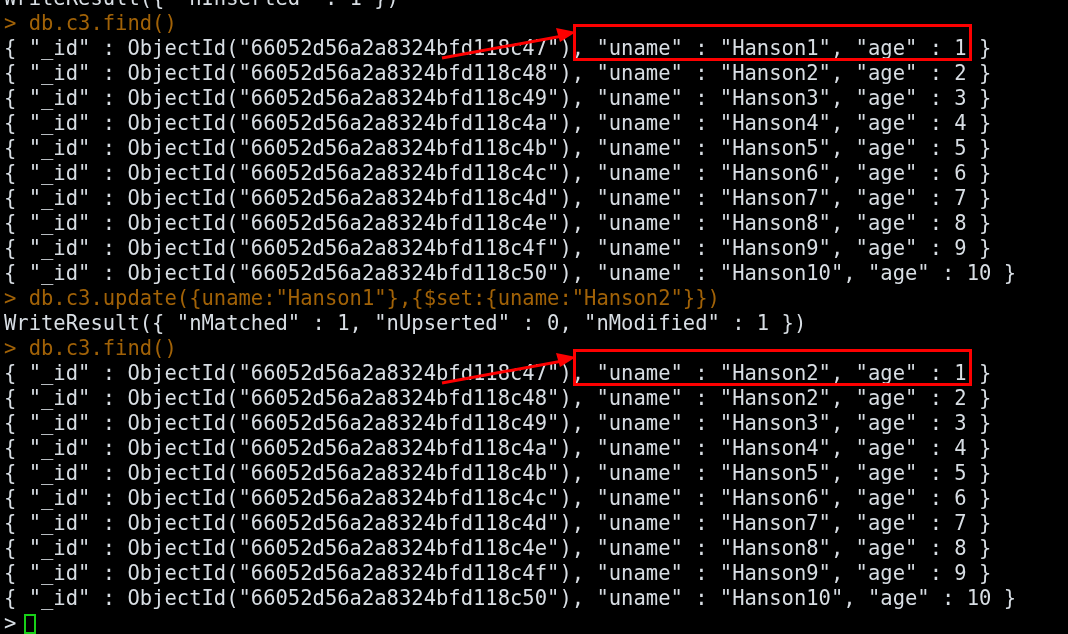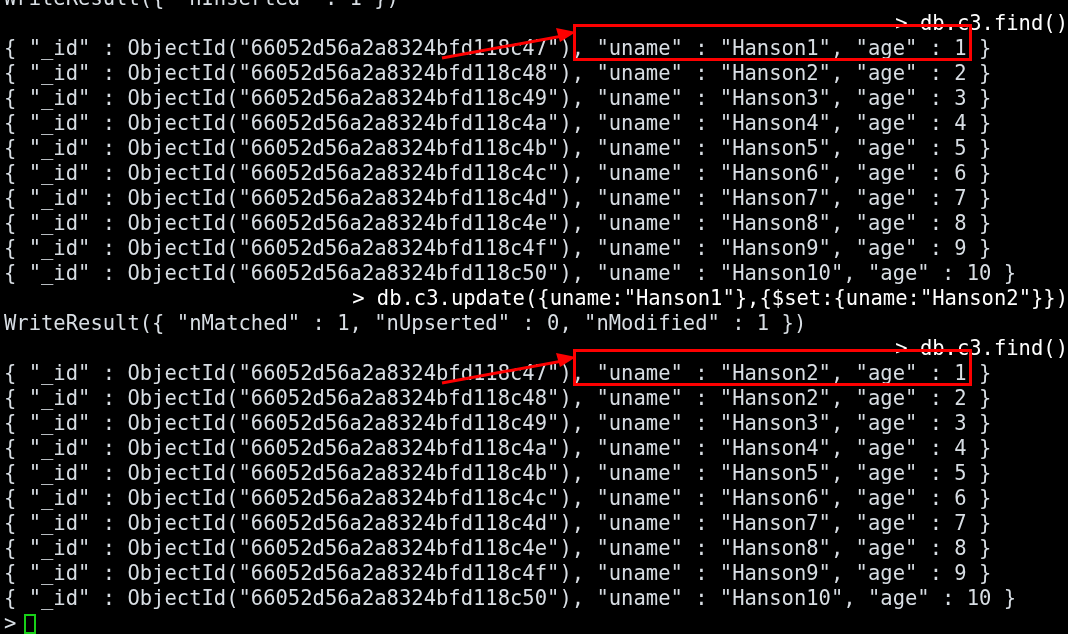--- a/index.html
+++ b/index.html
@@ -44,22 +44,21 @@
   }
   .line.clipped > span {
     position: relative;
     top: -14px;
     display: inline-block;
   }
   .prompt-sym {
     color: #d8dee4;
   }
   .cmd {
-    color: #ffffff;
-    text-align: right;
+    color: #a16207;
   }
   .doc {
     color: #d8dee4;
   }
   
   .cursor {
     display: inline-block;
     width: 12px;
     height: 20px;
     border: 2px solid #18d018;

